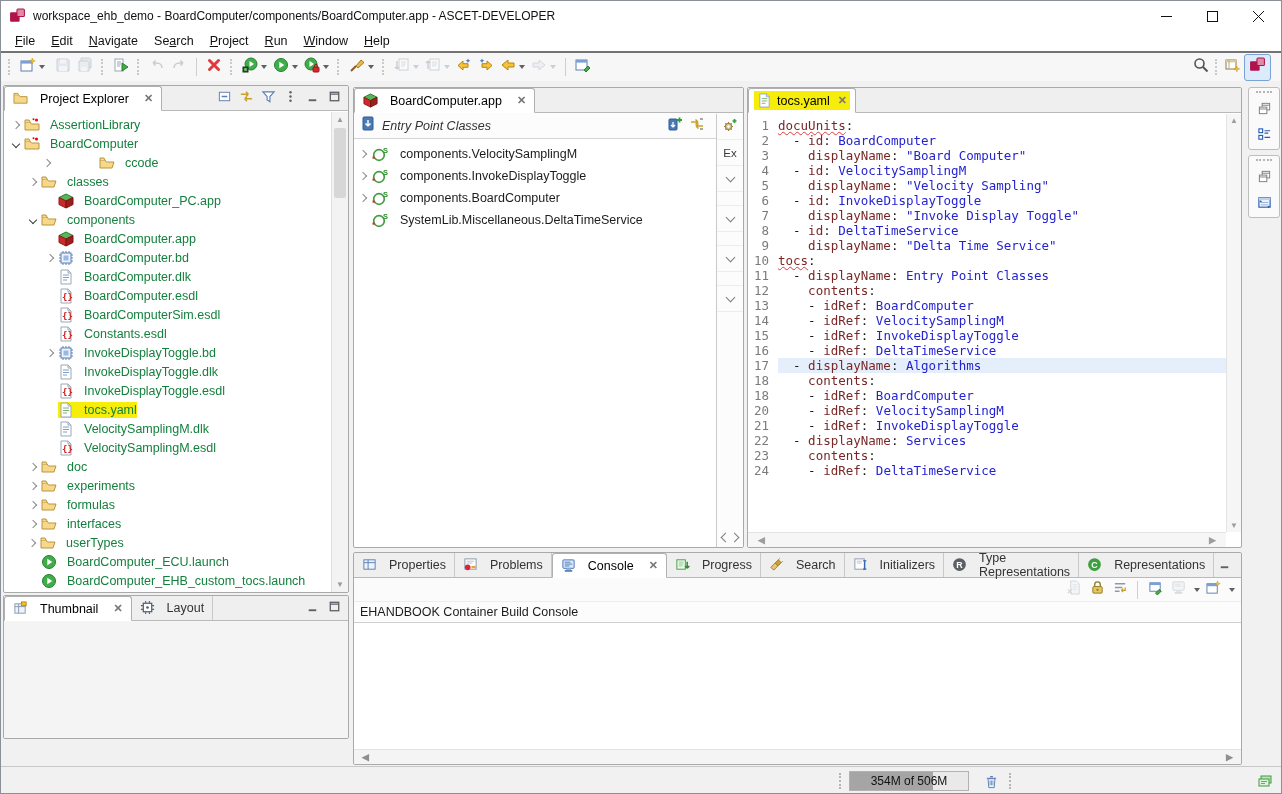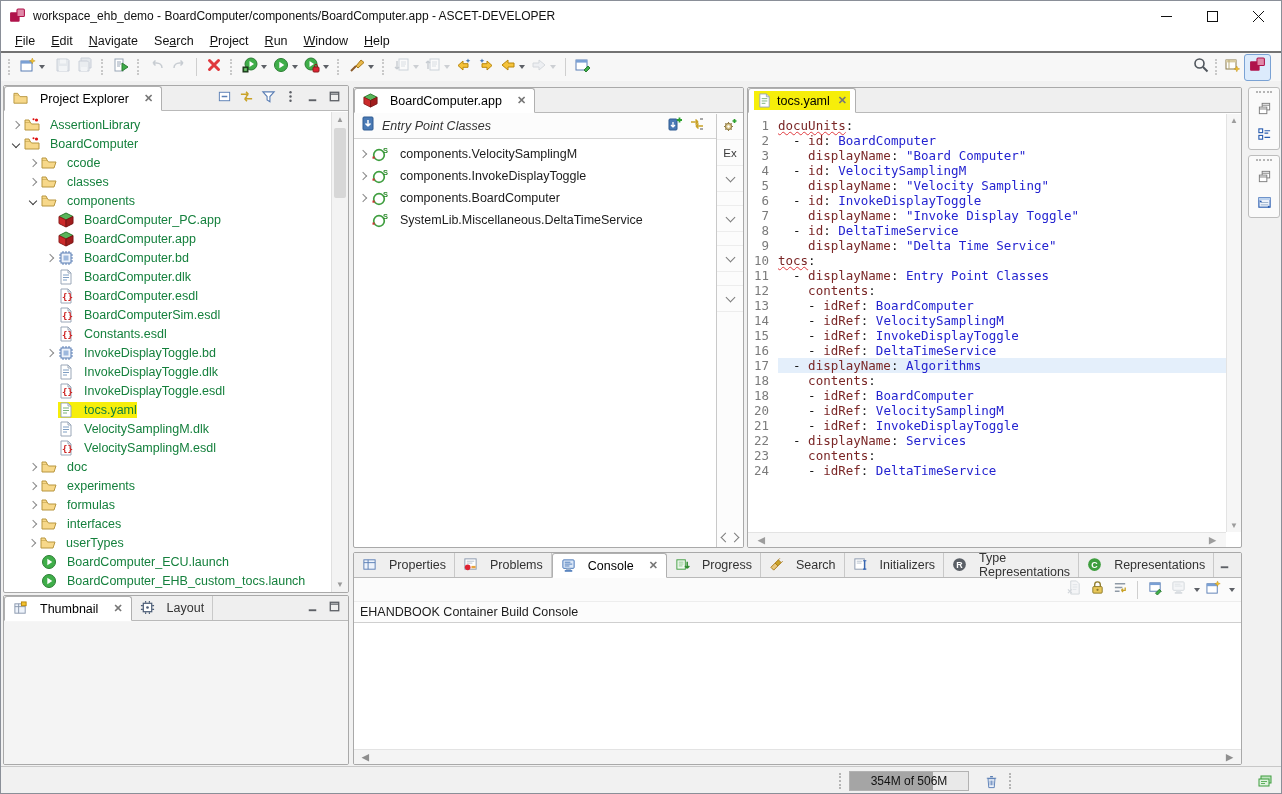--- a/index.html
+++ b/index.html
@@ -53,21 +53,21 @@
   .chev.col { transform:rotate(-45deg); }
   .chev.exp { transform:rotate(45deg); border-color:#3d3d3d; }
   .trow svg { width:16px; height:16px; margin-right:5px; flex:none; }
   .trow .lbl-wrap { display:flex; align-items:center; }
   .trow .lbl-wrap.hl { background:#f6ee0a; }
   .scrollbar-v { position:absolute; top:26px; bottom:0; right:0; width:17px; background:#f3f3f3; border-left:1px solid #e0e0e0; }
   .sb-arrow { height:15px; display:flex; align-items:center; justify-content:center; color:#9a9a9a; font-size:8px; }
   .sb-thumb { position:absolute; left:2px; right:2px; background:#d7d7d7; border-radius:2px; }
 
   
-  #thumbpane { left:2px; top:594px; width:346px; height:170px; background:#f6f6f6; }
+  #thumbpane { left:2px; top:594px; width:346px; height:144px; background:#f6f6f6; }
 
   
   #appEditor { left:352px; top:86px; width:391px; height:461px; }
   .ep-header { height:26px; display:flex; align-items:center; padding:0 6px; background:#fcfcfc; border-bottom:1px solid #d4d4d4; }
   .ep-header svg { width:16px; height:16px; }
   .ep-title { font-size:12.5px; font-style:italic; color:#333; margin-left:6px; }
   .ep-tools { margin-left:auto; display:flex; gap:6px; margin-right:32px; }
   .ep-list { position:absolute; top:51px; left:0; right:27px; bottom:16px; padding-top:4px; }
   .ep-row { display:flex; align-items:center; height:22px; font-size:12.5px; color:#1c1c1c; }
   .ep-row .tw { width:18px; display:flex; justify-content:center; }
@@ -415,21 +415,21 @@
               <svg viewBox="0 0 16 16" width="16" height="16">
                 <path d="M1 5h5l1.5 2H15v6H1z" fill="#f7d88a" stroke="#b8963f"></path>
                 <path d="M1 5V3h4l1 2" fill="#f7d88a" stroke="#b8963f"></path>
                 <circle cx="12.5" cy="3" r="1.6" fill="#d11"></circle>
                 <circle cx="9.5" cy="2.2" r="1" fill="#d11"></circle>
               </svg>
             </span>
             <span>BoardComputer</span>
           </span>
         </div>
-        <div class="trow" style="padding-left: 21px;">
+        <div class="trow" style="padding-left: 35px; gap: 44px;">
           <span class="tw">
             <span class="chev col"></span>
           </span>
           <span class="lbl-wrap">
             <span style="display: flex; margin-right: 5px;">
               <svg viewBox="0 0 16 16" width="16" height="16">
                 <path d="M1 5h5l1.5 2H15l-2 6H1z" fill="#f7d88a" stroke="#b8963f"></path>
                 <path d="M1 5V3h4l1 2" fill="#f7d88a" stroke="#b8963f"></path>
               </svg>
             </span>
@@ -441,47 +441,47 @@
             <span class="chev col"></span>
           </span>
           <span class="lbl-wrap">
             <span style="display: flex; margin-right: 5px;">
               <svg viewBox="0 0 16 16" width="16" height="16">
                 <path d="M1 5h5l1.5 2H15l-2 6H1z" fill="#f7d88a" stroke="#b8963f"></path>
                 <path d="M1 5V3h4l1 2" fill="#f7d88a" stroke="#b8963f"></path>
               </svg>
             </span>
             <span>classes</span>
-          </span>
-        </div>
-        <div class="trow" style="padding-left: 21px;">
-          <span class="tw">
-            <span class="chev exp"></span>
-          </span>
-          <span class="lbl-wrap">
-            <span style="display: flex; margin-right: 5px;">
-              <svg viewBox="0 0 16 16" width="16" height="16">
-                <path d="M1 5h5l1.5 2H15l-2 6H1z" fill="#f7d88a" stroke="#b8963f"></path>
-                <path d="M1 5V3h4l1 2" fill="#f7d88a" stroke="#b8963f"></path>
-              </svg>
-            </span>
-            <span>components</span>
           </span>
         </div>
         <div class="trow" style="padding-left: 38px;">
           <span class="tw"></span>
           <span class="lbl-wrap">
             <span style="display: flex; margin-right: 5px;">
               <svg viewBox="0 0 16 16" width="16" height="16">
                 <polygon points="8,1 15,4.5 8,8 1,4.5" fill="#59b55a" stroke="#2c7a2d"></polygon>
                 <polygon points="1,4.5 8,8 8,15 1,11.5" fill="#cc2a2a" stroke="#8c1c1c"></polygon>
                 <polygon points="15,4.5 8,8 8,15 15,11.5" fill="#a11d1d" stroke="#7a1414"></polygon>
               </svg>
             </span>
             <span>BoardComputer_PC.app</span>
+          </span>
+        </div>
+        <div class="trow" style="padding-left: 21px;">
+          <span class="tw">
+            <span class="chev exp"></span>
+          </span>
+          <span class="lbl-wrap">
+            <span style="display: flex; margin-right: 5px;">
+              <svg viewBox="0 0 16 16" width="16" height="16">
+                <path d="M1 5h5l1.5 2H15l-2 6H1z" fill="#f7d88a" stroke="#b8963f"></path>
+                <path d="M1 5V3h4l1 2" fill="#f7d88a" stroke="#b8963f"></path>
+              </svg>
+            </span>
+            <span>components</span>
           </span>
         </div>
         <div class="trow" style="padding-left: 38px;">
           <span class="tw"></span>
           <span class="lbl-wrap">
             <span style="display: flex; margin-right: 5px;">
               <svg viewBox="0 0 16 16" width="16" height="16">
                 <polygon points="8,1 15,4.5 8,8 1,4.5" fill="#59b55a" stroke="#2c7a2d"></polygon>
                 <polygon points="1,4.5 8,8 8,15 1,11.5" fill="#cc2a2a" stroke="#8c1c1c"></polygon>
                 <polygon points="15,4.5 8,8 8,15 15,11.5" fill="#a11d1d" stroke="#7a1414"></polygon>

